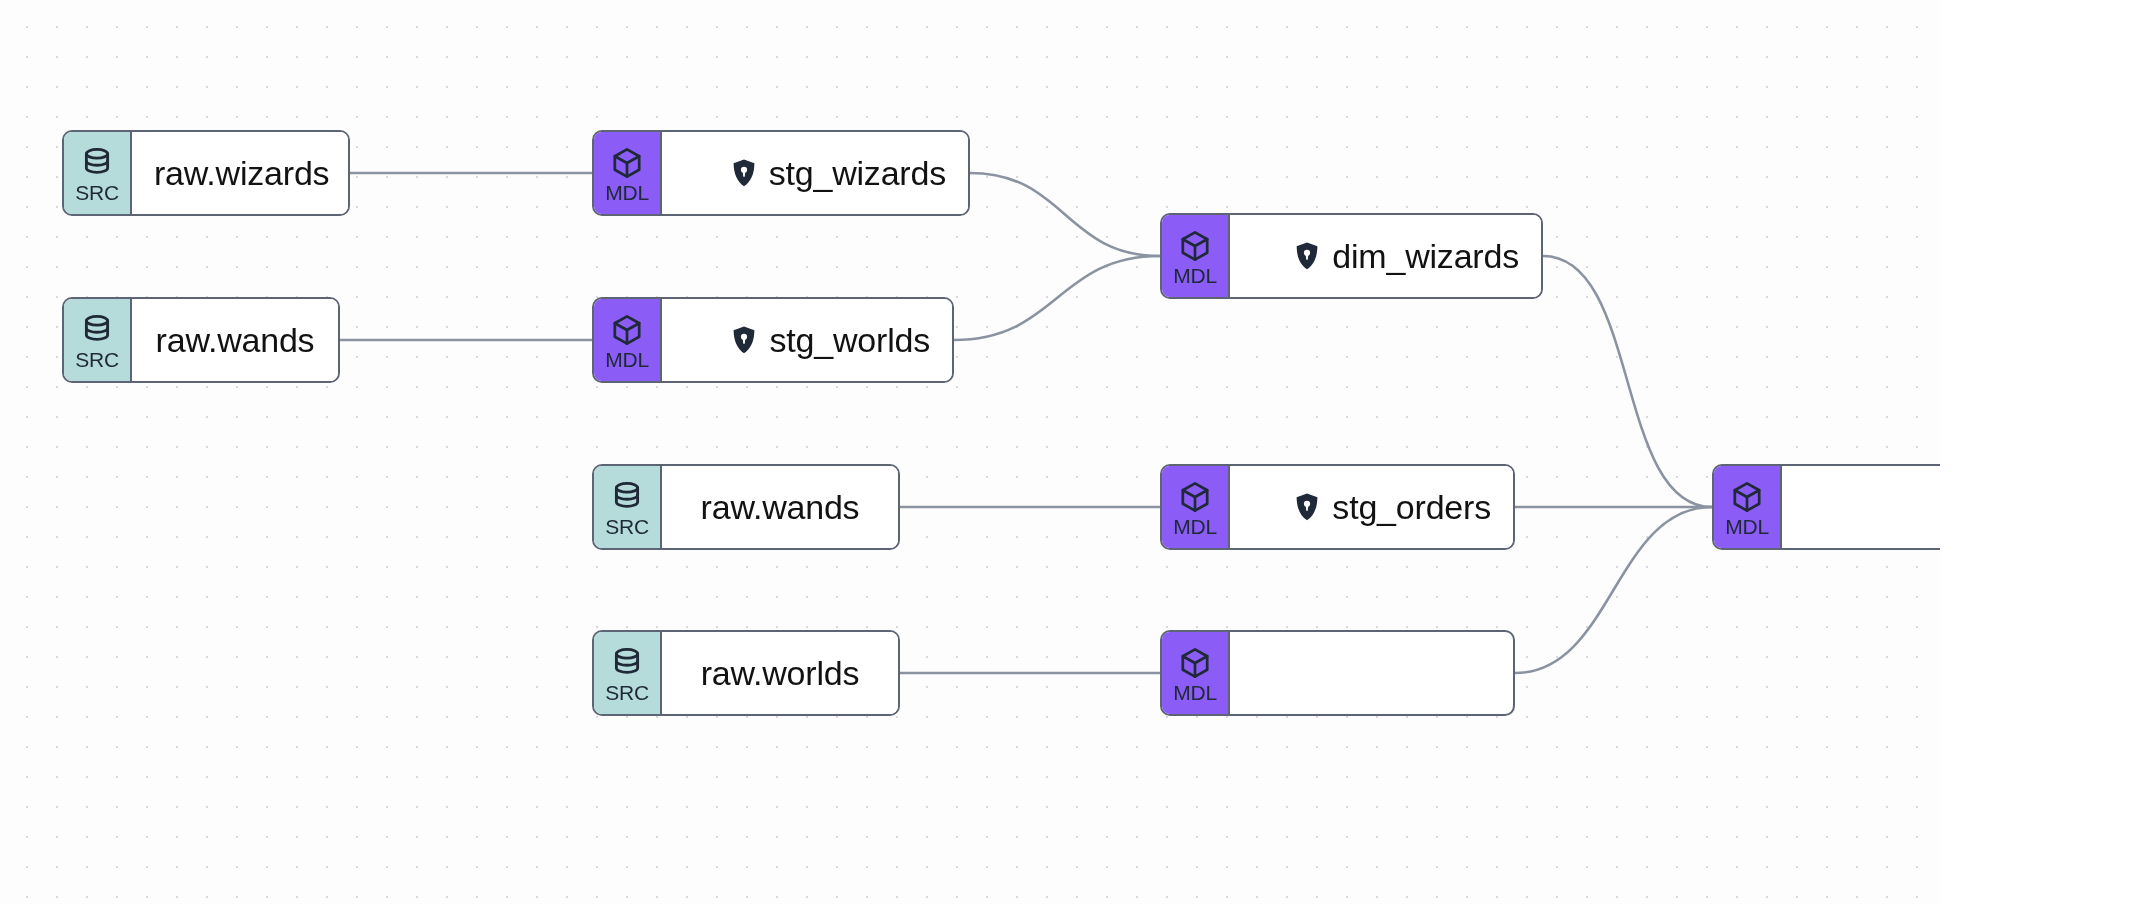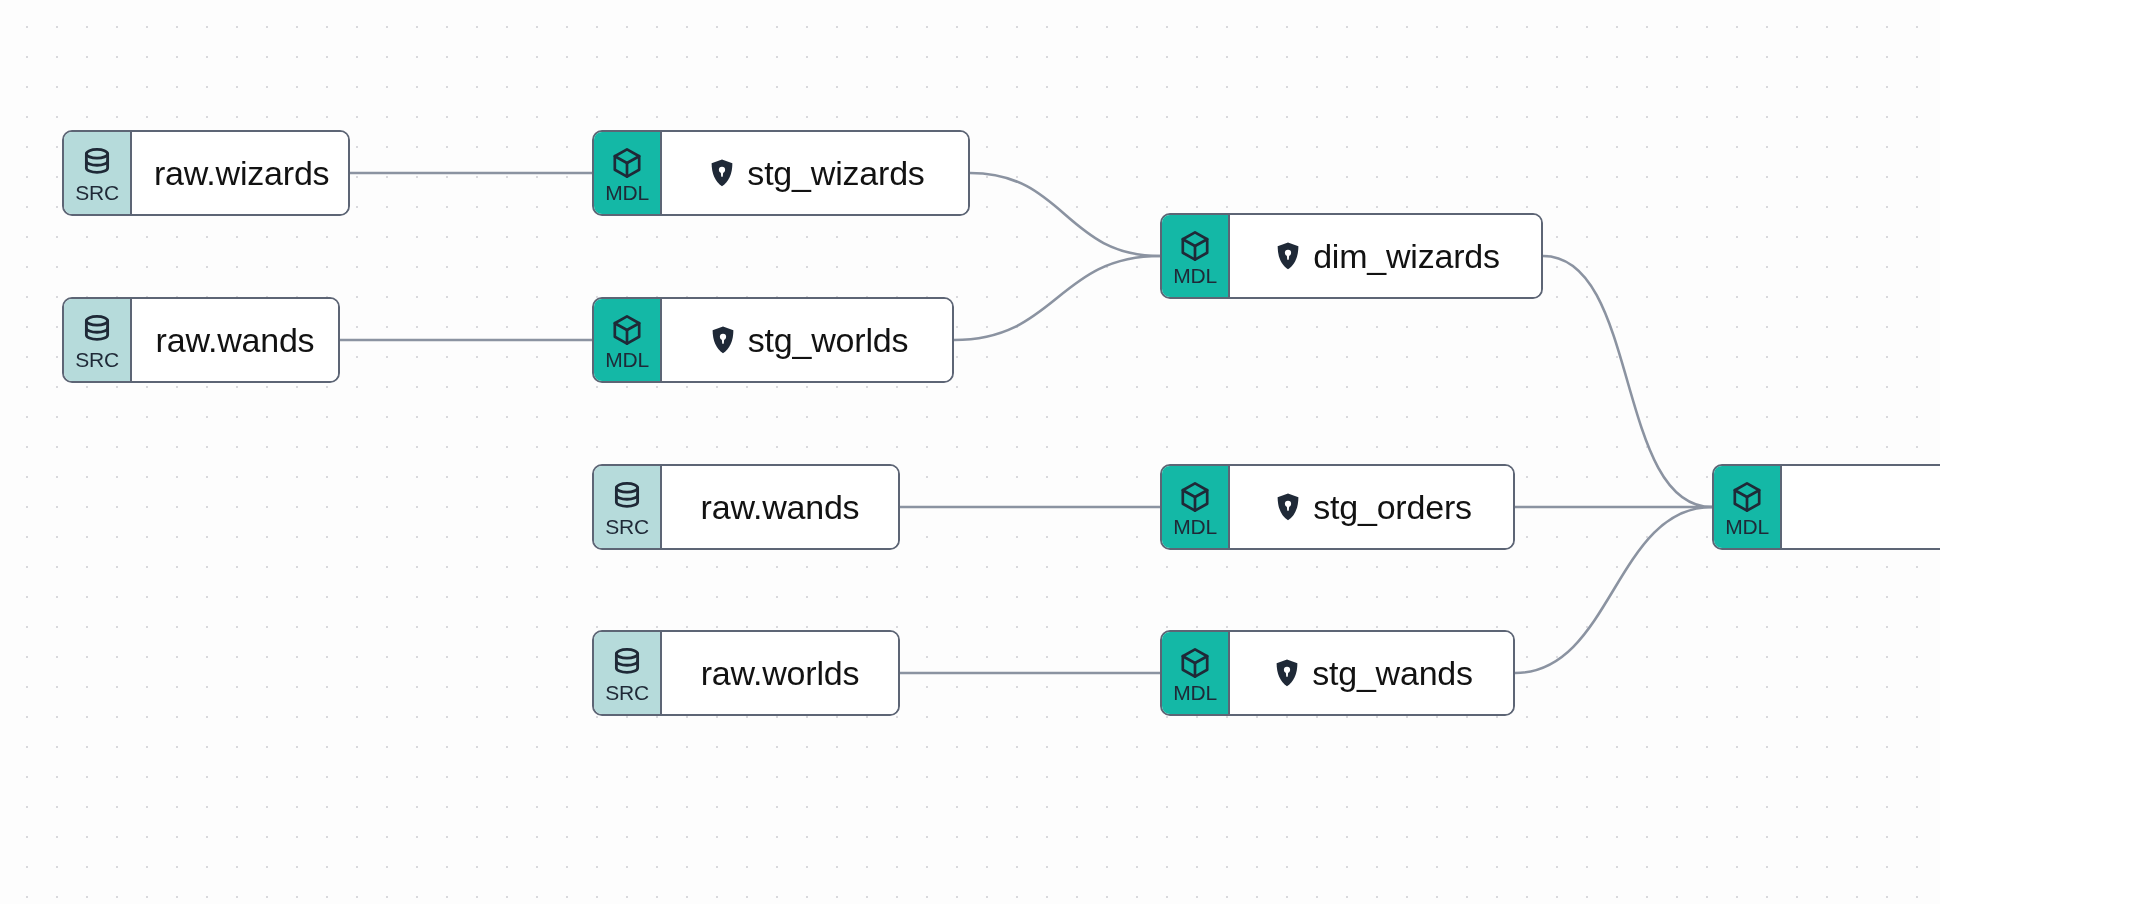--- a/index.html
+++ b/index.html
@@ -48,21 +48,21 @@
     flex: 0 0 68px;
     display: flex;
     flex-direction: column;
     align-items: center;
     justify-content: center;
     gap: 1px;
     border-right: 2.2px solid #5d6575;
     box-sizing: border-box;
   }
   .node-badge.src { background: #b6dbdb; }
-  .node-badge.mdl { background: #14b8a6; align-items: center; }
+  .node-badge.mdl { background: #8b5cf6; align-items: center; }
   .badge-icon {
     display: block;
     line-height: 0;
     margin-top: 2px;
   }
   .badge-text {
     font-size: 21px;
     line-height: 1;
     color: #1f2937;
     letter-spacing: -0.2px;
@@ -71,21 +71,21 @@
   .node-body {
     flex: 1 1 auto;
     display: flex;
     align-items: center;
     justify-content: center;
     gap: 12px;
     padding: 0 22px;
     background: #ffffff;
     white-space: nowrap;
   }
-  .node-body.has-shield { justify-content: center; padding-left: 26px; }
+  .node-body.has-shield { justify-content: flex-end; padding-left: 26px; }
   .shield-icon { display: block; line-height: 0; flex: 0 0 auto; }
   .node-label {
     font-size: 34px;
     color: #121212;
     line-height: 1;
     letter-spacing: -0.2px;
   }
 </style>
 </head>
 <body>
@@ -231,28 +231,20 @@
       </div>
       <div class="node" style="left: 1160px; top: 630px; width: 355px; border-color: rgb(93, 101, 117);">
         <div class="node-badge mdl" style="border-right-color: rgb(93, 101, 117);">
           <span class="badge-icon"><svg width="34" height="34" viewBox="0 0 24 24" fill="none" stroke="#1f2937" stroke-width="1.9" stroke-linecap="round" stroke-linejoin="round">
               <path d="M12 2.4 L20.6 7.2 L20.6 16.8 L12 21.6 L3.4 16.8 L3.4 7.2 Z"></path>
               <path d="M3.4 7.2 L12 12 L20.6 7.2"></path>
               <path d="M12 12 L12 21.6"></path>
             </svg></span>
           <span class="badge-text">MDL</span>
         </div>
-        <div class="node-body has-shield">
-          <span class="shield-icon"><svg width="26" height="30" viewBox="0 0 20 24">
-              <path d="M10 1.2 L18.3 4.2 C18.3 12.6 15.4 19.2 10 22.6 C4.6 19.2 1.7 12.6 1.7 4.2 Z" fill="#1f2937"></path>
-              <circle cx="10" cy="9.4" r="2.5" fill="#ffffff"></circle>
-              <path d="M8.9 9.8 h2.2 l-0.5 5.1 h-1.2 Z" fill="#ffffff"></path>
-            </svg></span>
-          <span class="node-label">stg_wands</span>
-        </div>
       </div>
       <div class="node" style="left: 1712px; top: 464px; width: 345px; border-color: rgb(93, 101, 117);">
         <div class="node-badge mdl" style="border-right-color: rgb(93, 101, 117);">
           <span class="badge-icon"><svg width="34" height="34" viewBox="0 0 24 24" fill="none" stroke="#1f2937" stroke-width="1.9" stroke-linecap="round" stroke-linejoin="round">
               <path d="M12 2.4 L20.6 7.2 L20.6 16.8 L12 21.6 L3.4 16.8 L3.4 7.2 Z"></path>
               <path d="M3.4 7.2 L12 12 L20.6 7.2"></path>
               <path d="M12 12 L12 21.6"></path>
             </svg></span>
           <span class="badge-text">MDL</span>
         </div>

